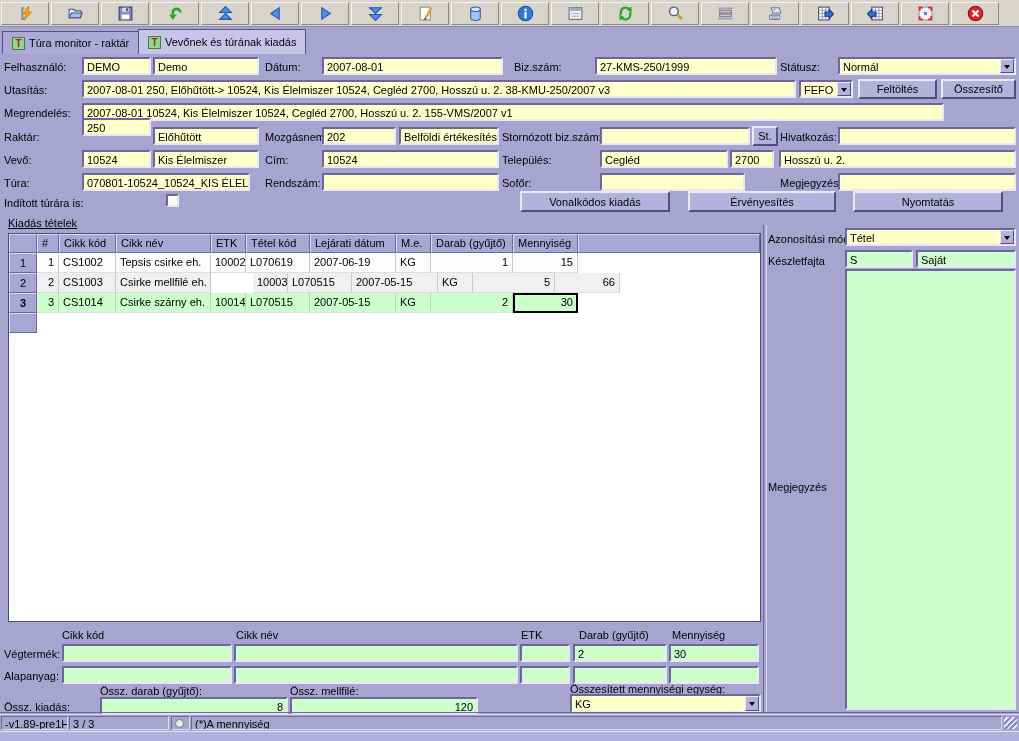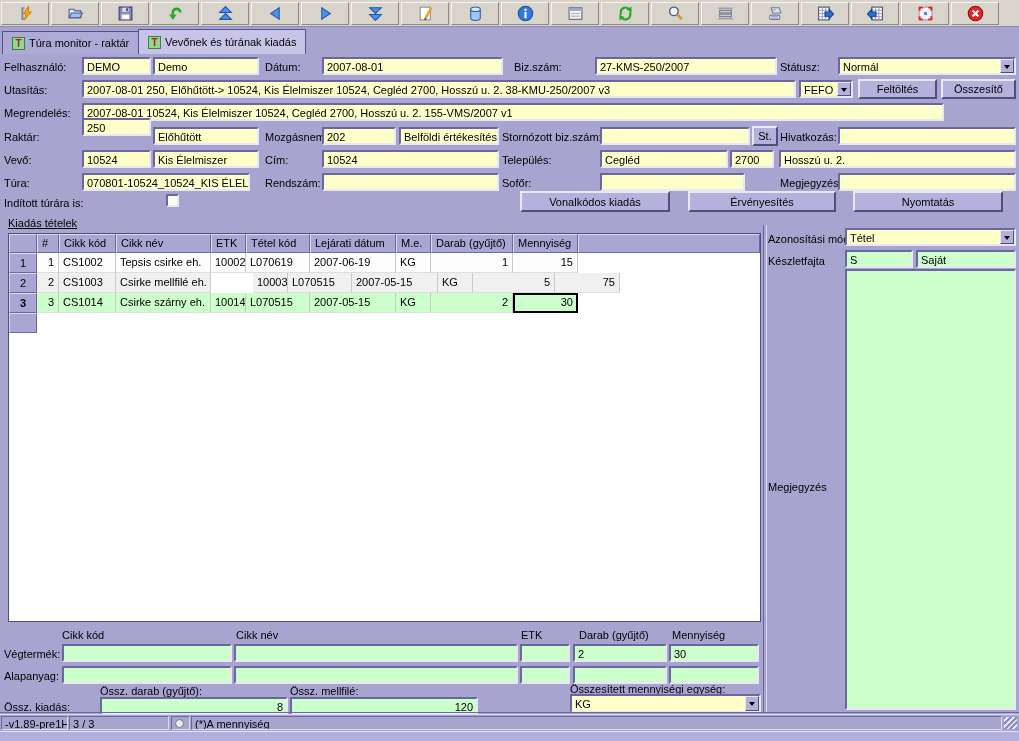--- a/index.html
+++ b/index.html
@@ -234,21 +234,21 @@
       <span>Vevőnek és túrának kiadás</span>
     </div>
   </div>
 
   <span class="lbl" style="left:4px;top:61px">Felhasználó:</span>
   <div class="fld" style="left:82px;top:57px;width:69px">DEMO</div>
   <div class="fld" style="left:153px;top:57px;width:106px">Demo</div>
   <span class="lbl" style="left:265px;top:61px">Dátum:</span>
   <div class="fld" style="left:322px;top:57px;width:181px">2007-08-01</div>
   <span class="lbl" style="left:514px;top:61px">Biz.szám:</span>
-  <div class="fld" style="left:595px;top:57px;width:182px">27-KMS-250/2007</div>
+  <div class="fld" style="left:595px;top:57px;width:182px">27-KMS-250/1999</div>
   <span class="lbl" style="left:780px;top:61px">Státusz:</span>
   <div class="combo white" style="left:838px;top:57px;width:178px">
     <span>Normál</span>
     <span class="carrow"></span>
   </div>
 
   <span class="lbl" style="left:4px;top:84px">Utasítás:</span>
   <div class="fld" style="left:82px;top:80px;width:714px">2007-08-01 250, Előhűtött-&gt; 10524, Kis Élelmiszer 10524, Cegléd 2700, Hosszú u. 2. 38-KMU-250/2007 v3</div>
   <div class="combo" style="left:799px;top:80px;width:54px">
     <span>FEFO</span>
@@ -328,21 +328,21 @@
       <div class="grow">
         <div class="grh">2</div>
         <div class="gc r-b" style="width: 22px; text-align: right;">2</div>
         <div class="gc r-b" style="width: 57px;">CS1003</div>
         <div class="gc r-b" style="width: 95px;">Csirke mellfilé eh.</div>
         <div class="gc r-b" style="width: 35px; text-align: right; margin-left: 42px;">10003</div>
         <div class="gc r-b" style="width: 64px;">L070515</div>
         <div class="gc r-b" style="width: 86px;">2007-05-15</div>
         <div class="gc r-b" style="width: 35px;">KG</div>
         <div class="gc r-b" style="width: 82px; text-align: right;">5</div>
-        <div class="gc r-b" style="width: 65px; text-align: right;">75</div>
+        <div class="gc r-b" style="width: 65px; text-align: right;">66</div>
         <div class="gc fill"></div>
       </div>
       <div class="grow">
         <div class="grh bold">3</div>
         <div class="gc r-sel" style="width: 22px; text-align: right;">3</div>
         <div class="gc r-sel" style="width: 57px;">CS1014</div>
         <div class="gc r-sel" style="width: 95px;">Csirke szárny eh.</div>
         <div class="gc r-sel" style="width: 35px; text-align: right;">10014</div>
         <div class="gc r-sel" style="width: 64px;">L070515</div>
         <div class="gc r-sel" style="width: 86px;">2007-05-15</div>

